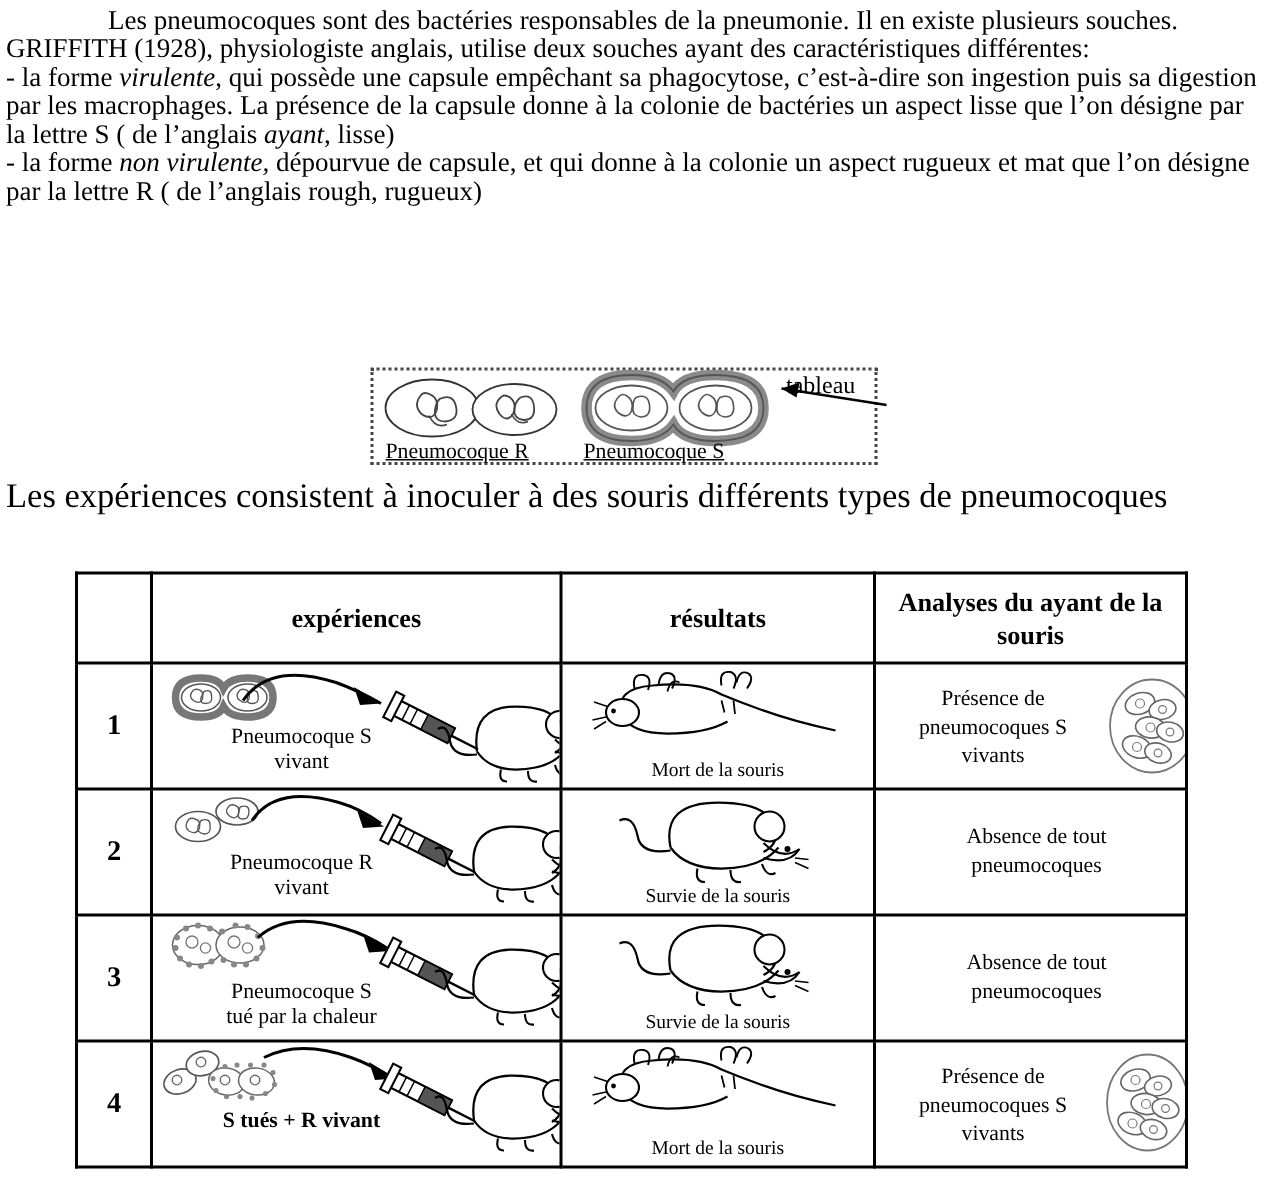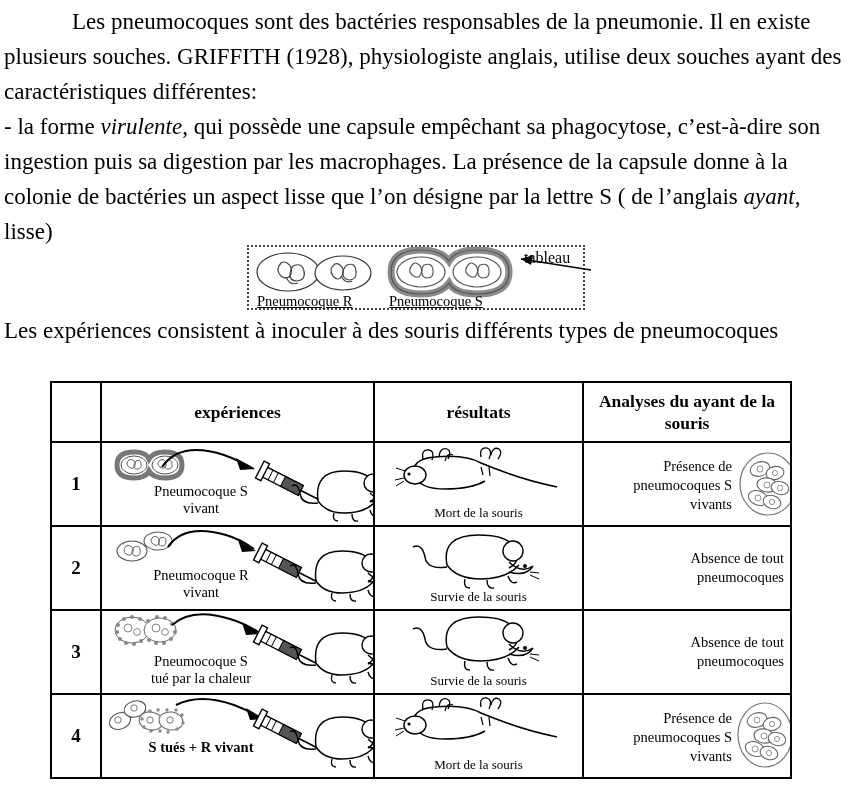--- a/index.html
+++ b/index.html
@@ -15,22 +15,22 @@
     color: #000000;
     overflow: hidden;
   }
 
   
   .prose {
     position: absolute;
     left: 4px;
     top: 4px;
     width: 842px;
-    font-size: 23px;
-    line-height: 35px;
+    font-size: 18px;
+    line-height: 19px;
   }
   .prose p { margin: 0; }
   .p-indent { text-indent: 68px; }
   .it { font-style: italic; }
 
   
   .schema-box {
     position: absolute;
     left: 247px;
     top: 245px;
@@ -122,35 +122,36 @@
   .exp-caption { left: 4px; top: 40px; width: 190px; }
   .res-caption {
     left: 0; right: 0; bottom: 4px;
     width: 100%;
     font-size: 13px;
   }
   .blood-text {
     position: absolute;
     left: 8px; top: 14px;
     width: 140px;
-    text-align: right;
+    text-align: center;
     font-size: 14.5px;
     line-height: 19px;
   }
   .blood-text.wide { left: 14px; width: 186px; top: 22px; }
 
   .art { position: absolute; }
   svg { display: block; overflow: visible; }
 </style>
 </head>
 <body>
 
 <div class="prose">
   <p class="p-indent">Les pneumocoques sont des bactéries responsables de la pneumonie. Il en existe plusieurs souches. GRIFFITH (1928), physiologiste anglais, utilise deux souches ayant des caractéristiques différentes:</p>
   <p><span>- la forme </span><span class="it">virulente</span><span>, qui possède une capsule empêchant sa phagocytose, c’est-à-dire son ingestion puis sa digestion par les macrophages. La présence de la capsule donne à la colonie de bactéries un aspect lisse que l’on désigne par la lettre S ( de l’anglais </span><span class="it">ayant</span><span>, lisse)</span></p>
+  <p><span>- la forme </span><span class="it">non virulente,</span><span> dépourvue de capsule, et qui donne à la colonie un aspect rugueux et mat que l’on désigne par la lettre R ( de l’anglais rough, rugueux)</span></p>
 </div>
 
 <div class="schema-box">
   <div class="schema-inner">
     <svg class="art" style="left:6px; top:3px;" width="120" height="44" viewBox="0 0 120 44">
       <ellipse cx="33" cy="22" rx="31" ry="19" fill="#fff" stroke="#333" stroke-width="1.2"></ellipse>
       <ellipse cx="88" cy="23" rx="28" ry="17" fill="#fff" stroke="#333" stroke-width="1.2"></ellipse>
       <path d="M26 13 q-6 7 0 13 q7 5 10 -2 q2 -8 -4 -11 q-4 -2 -6 0 z" fill="none" stroke="#444" stroke-width="1.2"></path>
       <path d="M38 16 q9 -4 11 5 q2 9 -7 10 q-8 0 -7 -8 q1 -5 3 -7 z" fill="none" stroke="#444" stroke-width="1.2"></path>
       <path d="M31 27 q4 9 12 6" fill="none" stroke="#444" stroke-width="1.1"></path>

